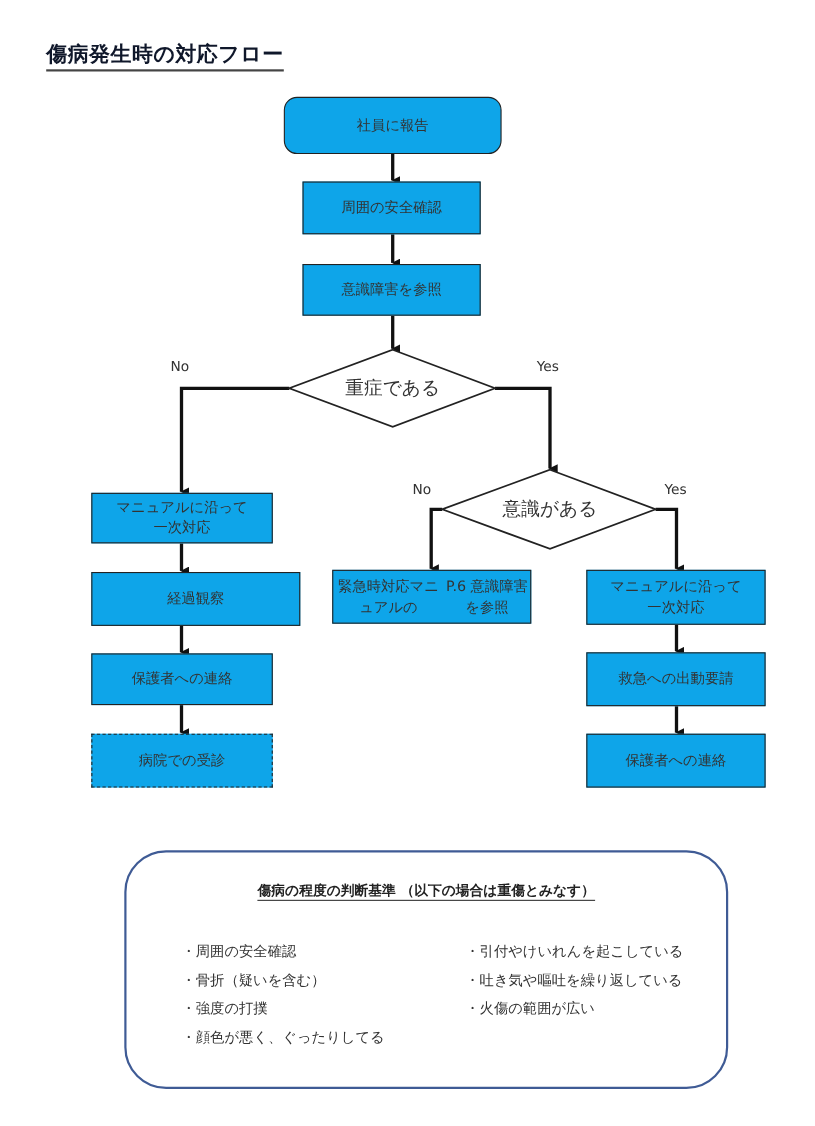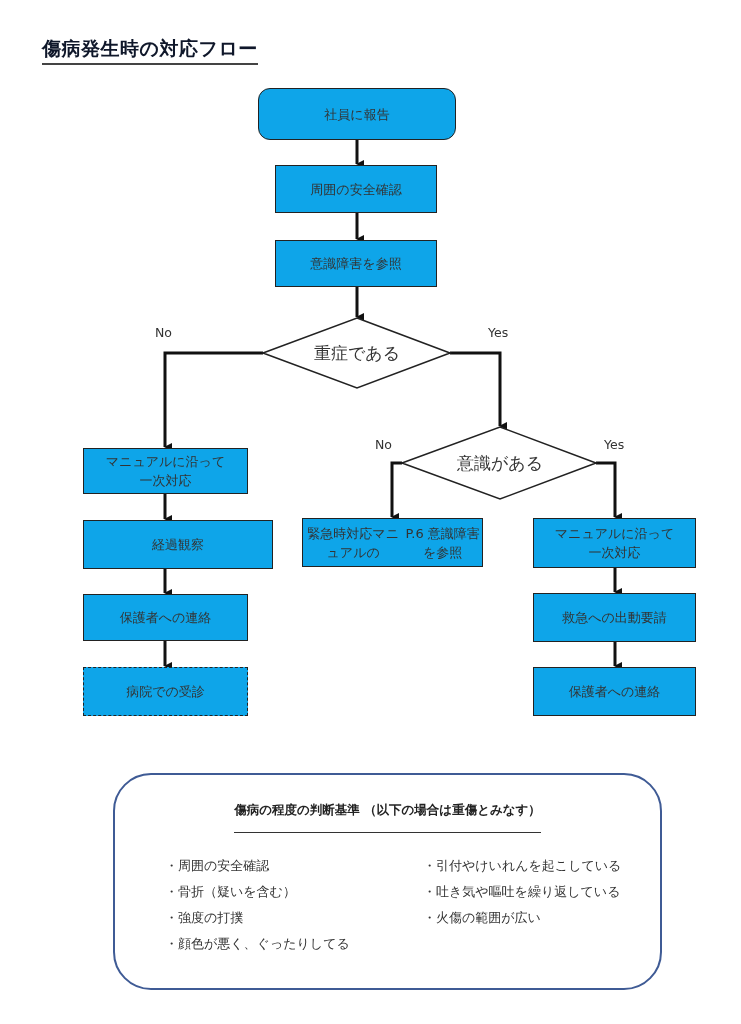--- a/index.html
+++ b/index.html
@@ -11,21 +11,21 @@
   .node { position: absolute; display: flex; align-items: center; justify-content: center;
           text-align: center; font-size: 13px; line-height: 19px; color: #333; box-sizing: border-box;
           background: #0ea5e9; border: 1.6px solid #222; }
   .node.rounded { border-radius: 12px; }
   .node.dashed { border-style: dashed; }
   .node.diamond { border: none; background: transparent; font-size: 17px; }
   .lbl { position: absolute; font-size: 12.5px; color: #333; }
   .criteria { position: absolute; left: 113px; top: 773px; width: 549px; height: 217px;
               border: 2px solid #3f5b95; border-radius: 38px; box-sizing: border-box; }
   .crit-title { position: absolute; left: 0; right: 0; top: 24px; text-align: center; }
-  .crit-title span { font-size: 12.5px; font-weight: bold; color: #222; border-bottom: 1.5px solid #333; padding-bottom: 15px; }
+  .crit-title span { font-size: 12.5px; font-weight: bold; color: #222; border-bottom: 1.5px solid #333; padding-bottom: 1px; }
   .crit-col { position: absolute; top: 78px; font-size: 13px; color: #333; }
   .crit-col div { height: 26px; line-height: 26px; white-space: nowrap; }
 </style>
 </head>
 <body>
 
 <div class="title">傷病発生時の対応フロー</div>
 
 <svg class="flow" width="741" height="1024">
   <defs>

